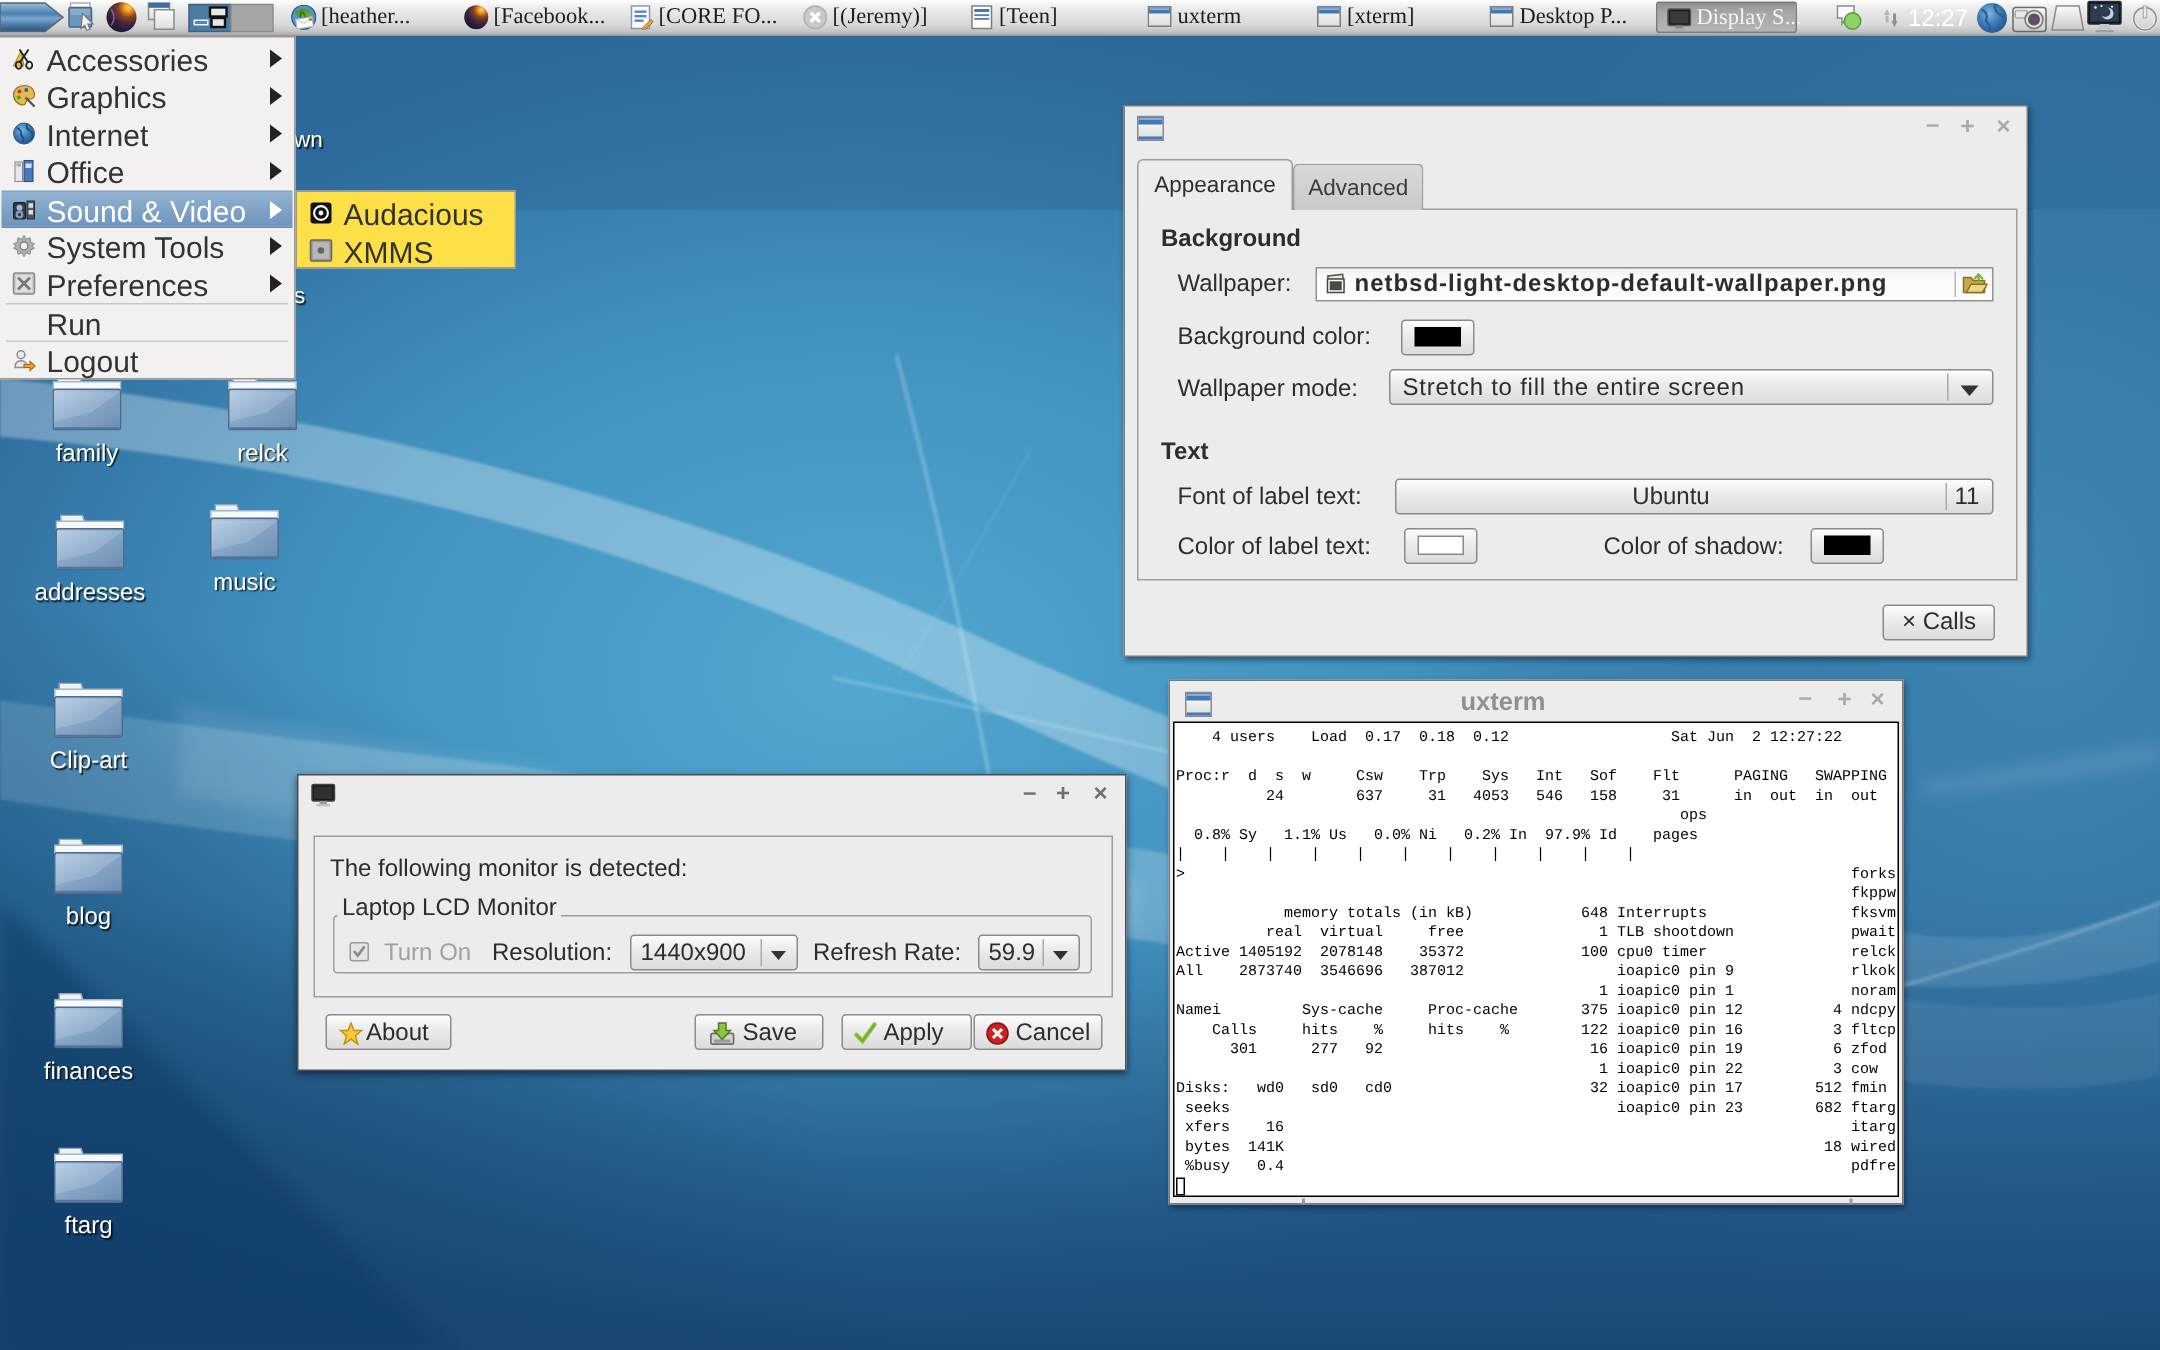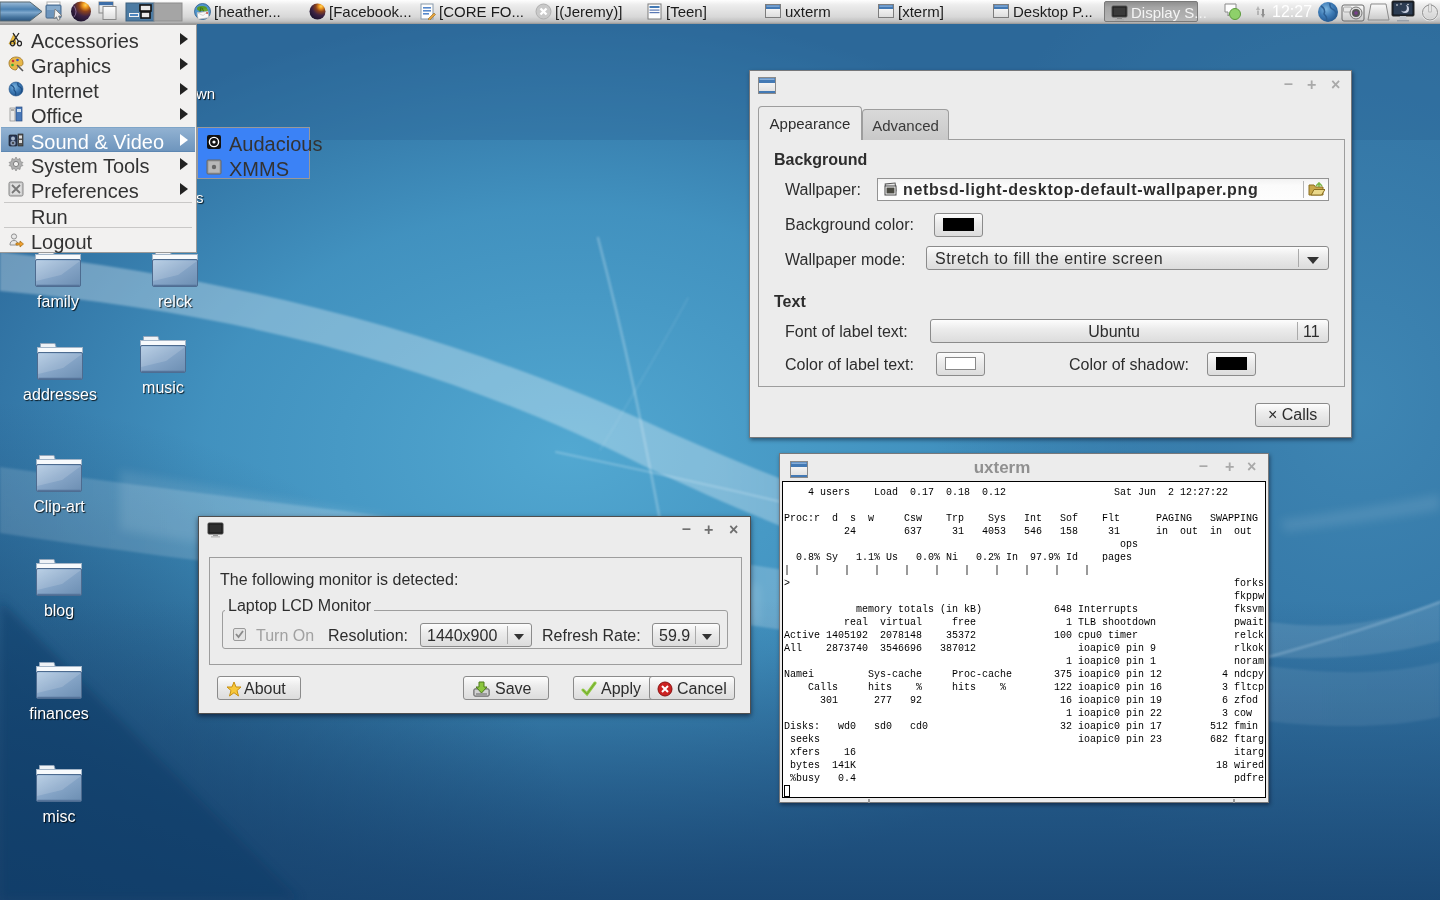--- a/index.html
+++ b/index.html
@@ -15,26 +15,26 @@
   .entry { position:absolute; background:linear-gradient(#f2f2f2,#fbfbfb 30%,#fdfdfd); border:1px solid #939393;font-weight:bold; }
   .lbl { position:absolute; font-size:16px; color:#2d2d2d; white-space:nowrap; }
   .hdr { position:absolute; font-size:16px; font-weight:bold; color:#2d2d2d; }
   
   #menu { position:absolute; left:0; top:24px; width:197px; height:229px; background:#f2f1f0; border:1px solid #9a9998; border-left:none; }
   .mi { position:absolute; left:1px; width:194px; height:25px; font-size:20px; color:#333; }
   .mi .txt { position:absolute; left:30px; top:3px; }
   .mi .arr { position:absolute; right:7px; top:6px; width:0; height:0; border-left:8px solid #222; border-top:6px solid transparent; border-bottom:6px solid transparent; }
   .mi .ico { position:absolute; left:7px; top:4px; width:16px; height:16px; }
   #miSV { background:linear-gradient(#92b2d2,#6e95bd); border-top:1px solid #7fa5c8; border-bottom:1px solid #5d87b2; color:#fff; }
-  #submenu { position:absolute; left:197px; top:127px; width:113px; height:52px; background:#3b82f6; border:1px solid #9a9998; }
+  #submenu { position:absolute; left:197px; top:127px; width:147px; height:52px; background:#fde047; border:1px solid #9a9998; }
   
   #panel { position:absolute; left:0; top:0; width:1440px; height:24px; background:linear-gradient(#fefefe,#ededed 20%,#d8d8d8 70%,#c3c3c3 88%,#ababab 96%,#8f8f8f); }
   .task { position:absolute; top:1px; height:21px; font-size:15px; color:#1c1c1c; white-space:nowrap; }
   .task .ti { position:absolute; left:0; top:2px; width:17px; height:17px; }
-  .task .tt { position:absolute; left:20px; top:2px; }
+  .task .tt { position:absolute; left:20px; top:2px;font-family:Liberation Serif, serif; }
   
   .dicon { position:absolute; width:110px; text-align:center; }
   .dicon .dlbl { margin-top:2px; font-size:16px; color:#fff; text-shadow:1px 1px 1px rgba(0,0,0,.85); }
   
   #termtext { position:absolute; font-family:"Liberation Mono", monospace; font-size:10px; line-height:13px; color:#000; white-space:pre; letter-spacing:0px; }
 </style>
 </head>
 <body>
 
 <svg class="abs" style="left:0;top:0" width="1440" height="900" viewBox="0 0 1440 900">
@@ -136,21 +136,21 @@
         <use href="#folder"></use>
       </svg><div class="dlbl">Clip-art</div></div>
   <div class="dicon" style="left:4px;top:559px"><svg width="46" height="37" viewBox="0 0 46 37">
         <use href="#folder"></use>
       </svg><div class="dlbl">blog</div></div>
   <div class="dicon" style="left:4px;top:662px"><svg width="46" height="37" viewBox="0 0 46 37">
         <use href="#folder"></use>
       </svg><div class="dlbl">finances</div></div>
   <div class="dicon" style="left:4px;top:765px"><svg width="46" height="37" viewBox="0 0 46 37">
         <use href="#folder"></use>
-      </svg><div class="dlbl">misc</div></div>
+      </svg><div class="dlbl">ftarg</div></div>
 </div>
 
 <div class="abs" style="left:196px;top:85px;font-size:15px;color:#fff;text-shadow:1px 1px 1px rgba(0,0,0,.85)">wn</div>
 <div class="abs" style="left:196px;top:189px;font-size:15px;color:#fff;text-shadow:1px 1px 1px rgba(0,0,0,.85)">s</div>
 
 <div id="panel">
 <svg class="abs" style="left:0;top:0" width="1440" height="24" viewBox="0 0 1440 24">
   <defs>
     <linearGradient id="sbtn" x1="0" y1="0" x2="0" y2="1">
       <stop offset="0" stop-color="#9cbcd8"></stop>
@@ -487,21 +487,21 @@
   </div>
   <div class="gbtn" style="left:264px;top:159px;width:86px;height:24px">
     <svg style="position:absolute;left:9px;top:4px" width="17" height="16" viewBox="0 0 17 16">
         <rect x="1" y="8" width="15" height="7" rx="1" fill="linen" stroke="#6a6a6a"></rect>
         <rect x="1" y="8" width="15" height="7" rx="1" fill="#d2d2d2" stroke="#6a6a6a"></rect>
         <rect x="3" y="12" width="11" height="2" fill="#9a9a9a"></rect>
         <path d="M 6 1 L 11 1 L 11 6 L 14 6 L 8.5 12 L 3 6 L 6 6 Z" fill="#8cc63f" stroke="#4e7a1c"></path>
       </svg>
     <span style="position:absolute;left:31px;top:3px">Save</span>
   </div>
-  <div class="gbtn" style="left:374px;top:159px;width:87px;height:24px">
+  <div class="gbtn" style="left:362px;top:159px;width:87px;height:24px">
     <svg style="position:absolute;left:7px;top:4px" width="16" height="16" viewBox="0 0 16 16">
         <path d="M 2 9 L 6 13 L 14 2" stroke="#8cc63f" stroke-width="3" fill="none" stroke-linecap="round"></path>
         <path d="M 2 9 L 6 13 L 14 2" stroke="#5a8a20" stroke-width="1" fill="none" opacity="0.5"></path>
       </svg>
     <span style="position:absolute;left:27px;top:3px">Apply</span>
   </div>
   <div class="gbtn" style="left:450px;top:159px;width:86px;height:24px">
     <svg style="position:absolute;left:7px;top:4px" width="16" height="16" viewBox="0 0 16 16">
         <circle cx="8" cy="8" r="7" fill="#cc2222" stroke="#881111"></circle>
         <path d="M 5 5 L 11 11 M 11 5 L 5 11" stroke="#fff" stroke-width="2"></path>

